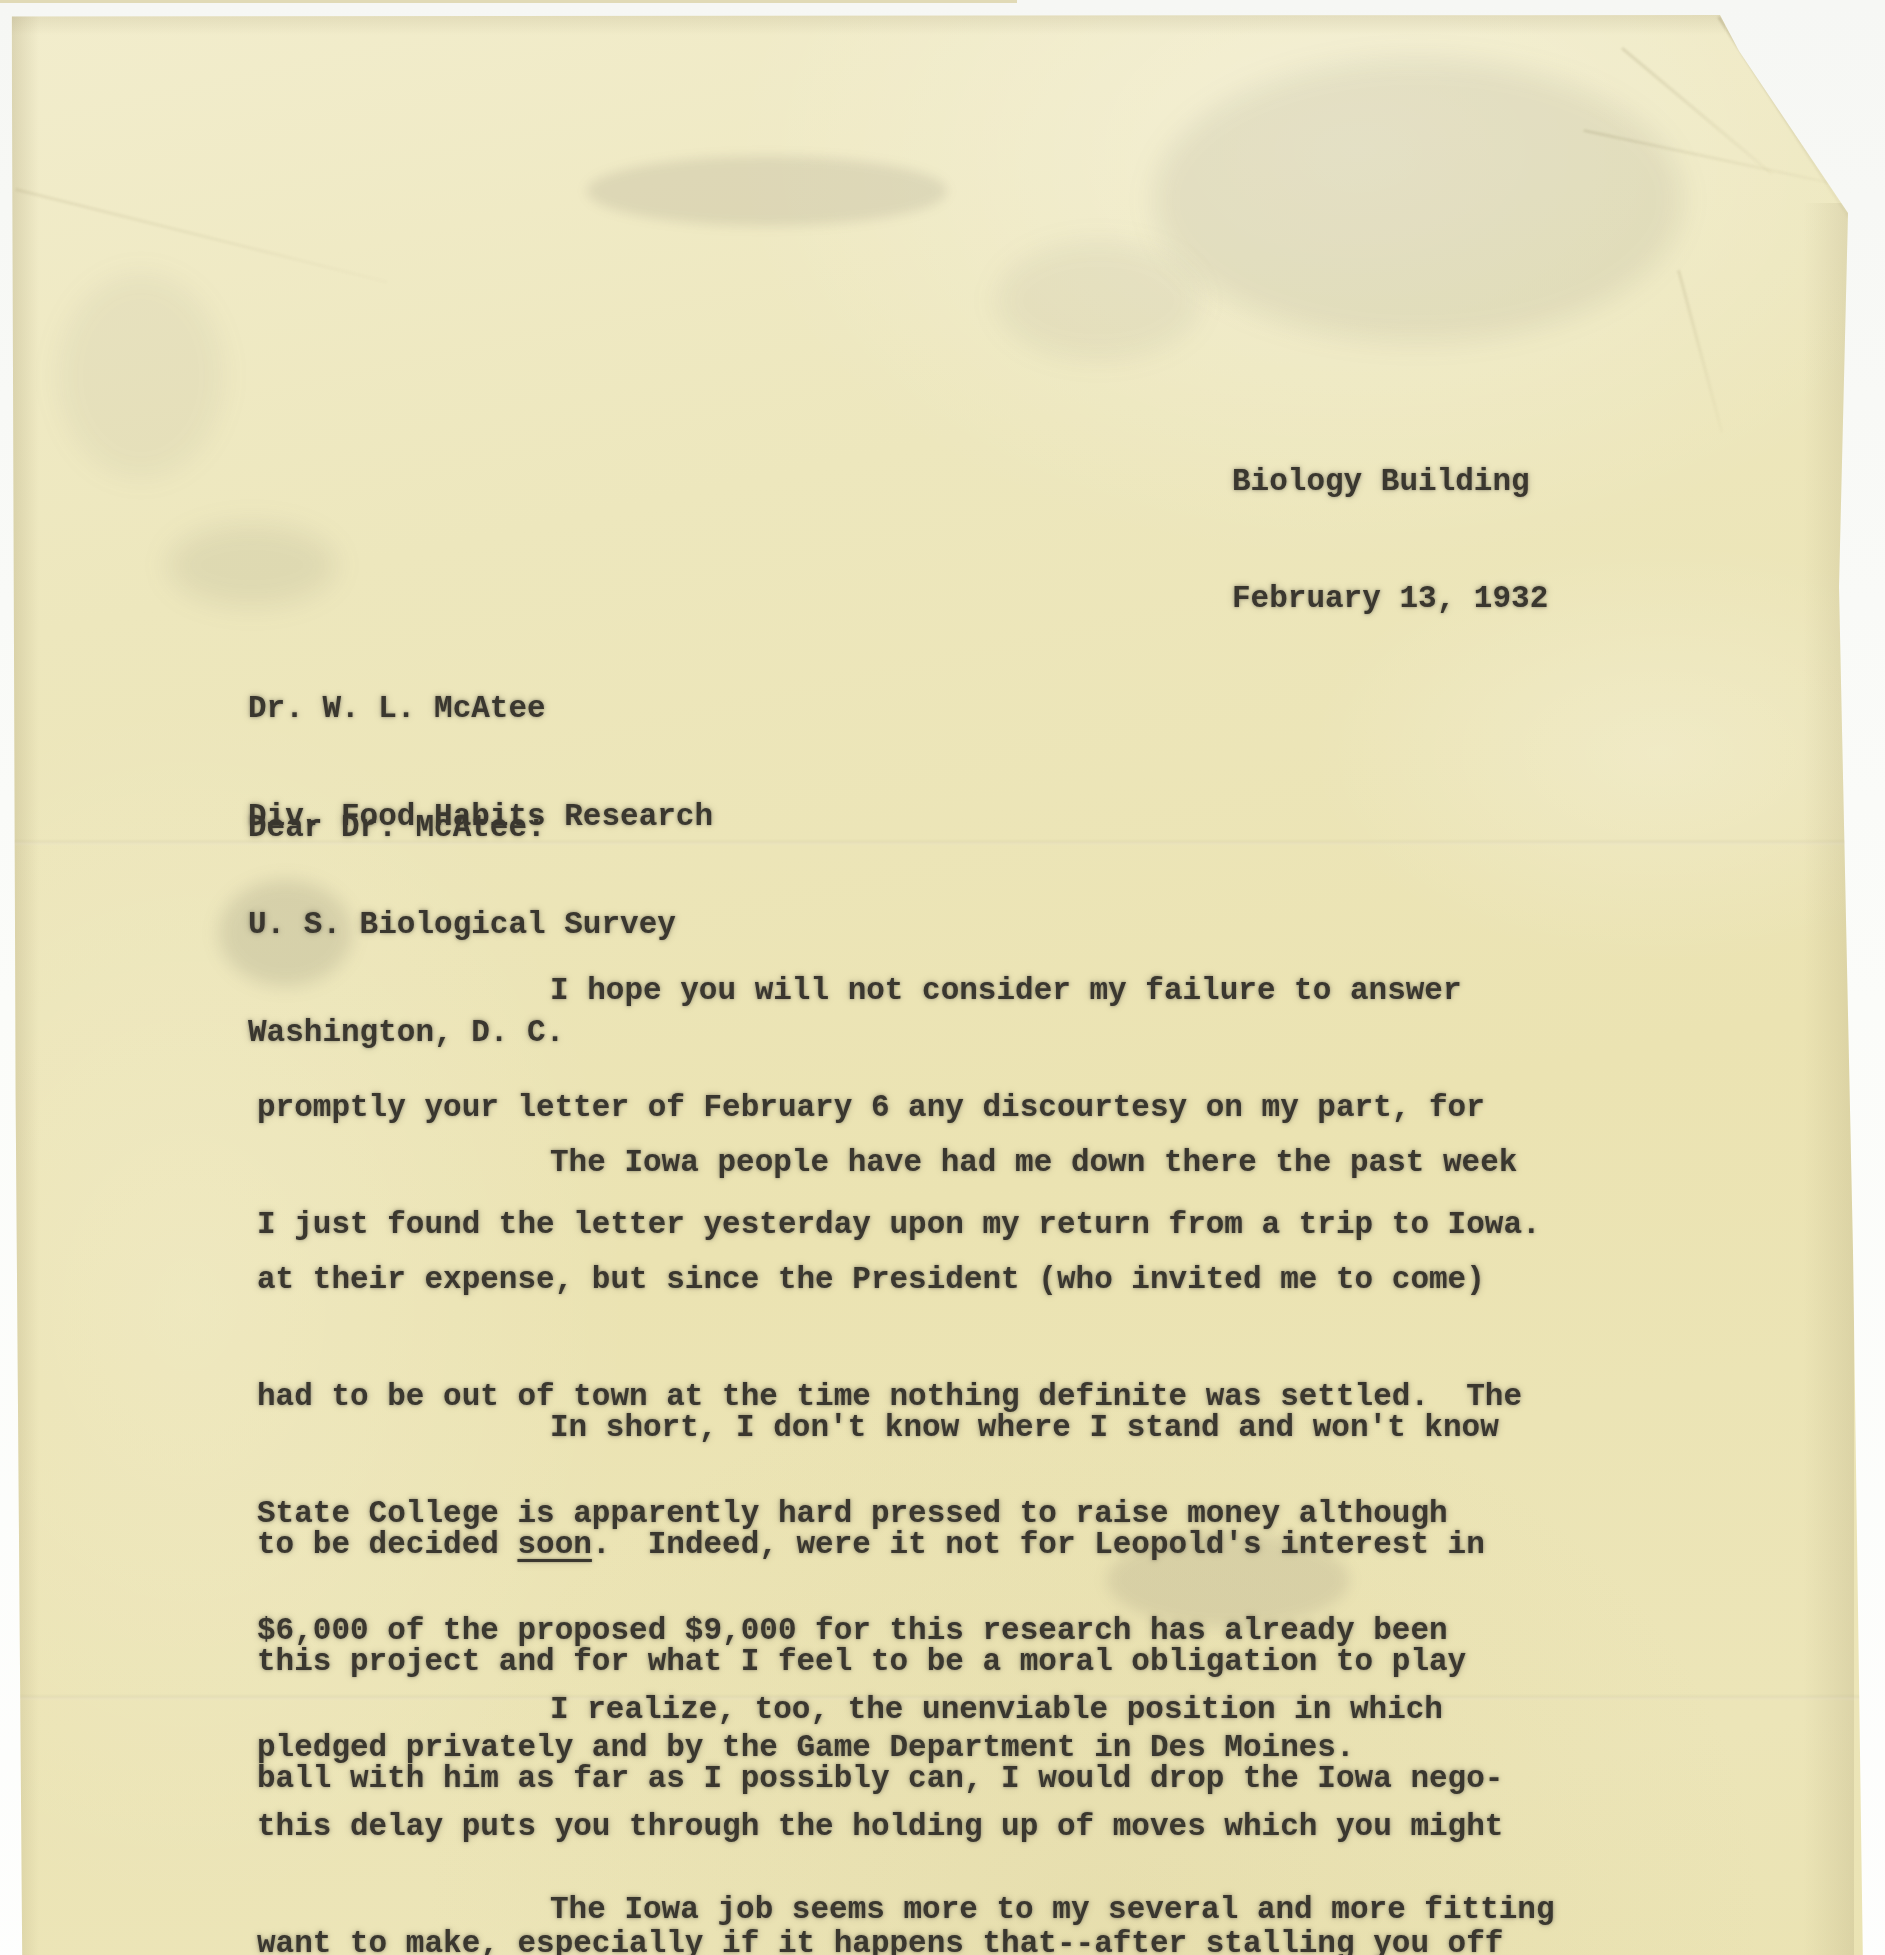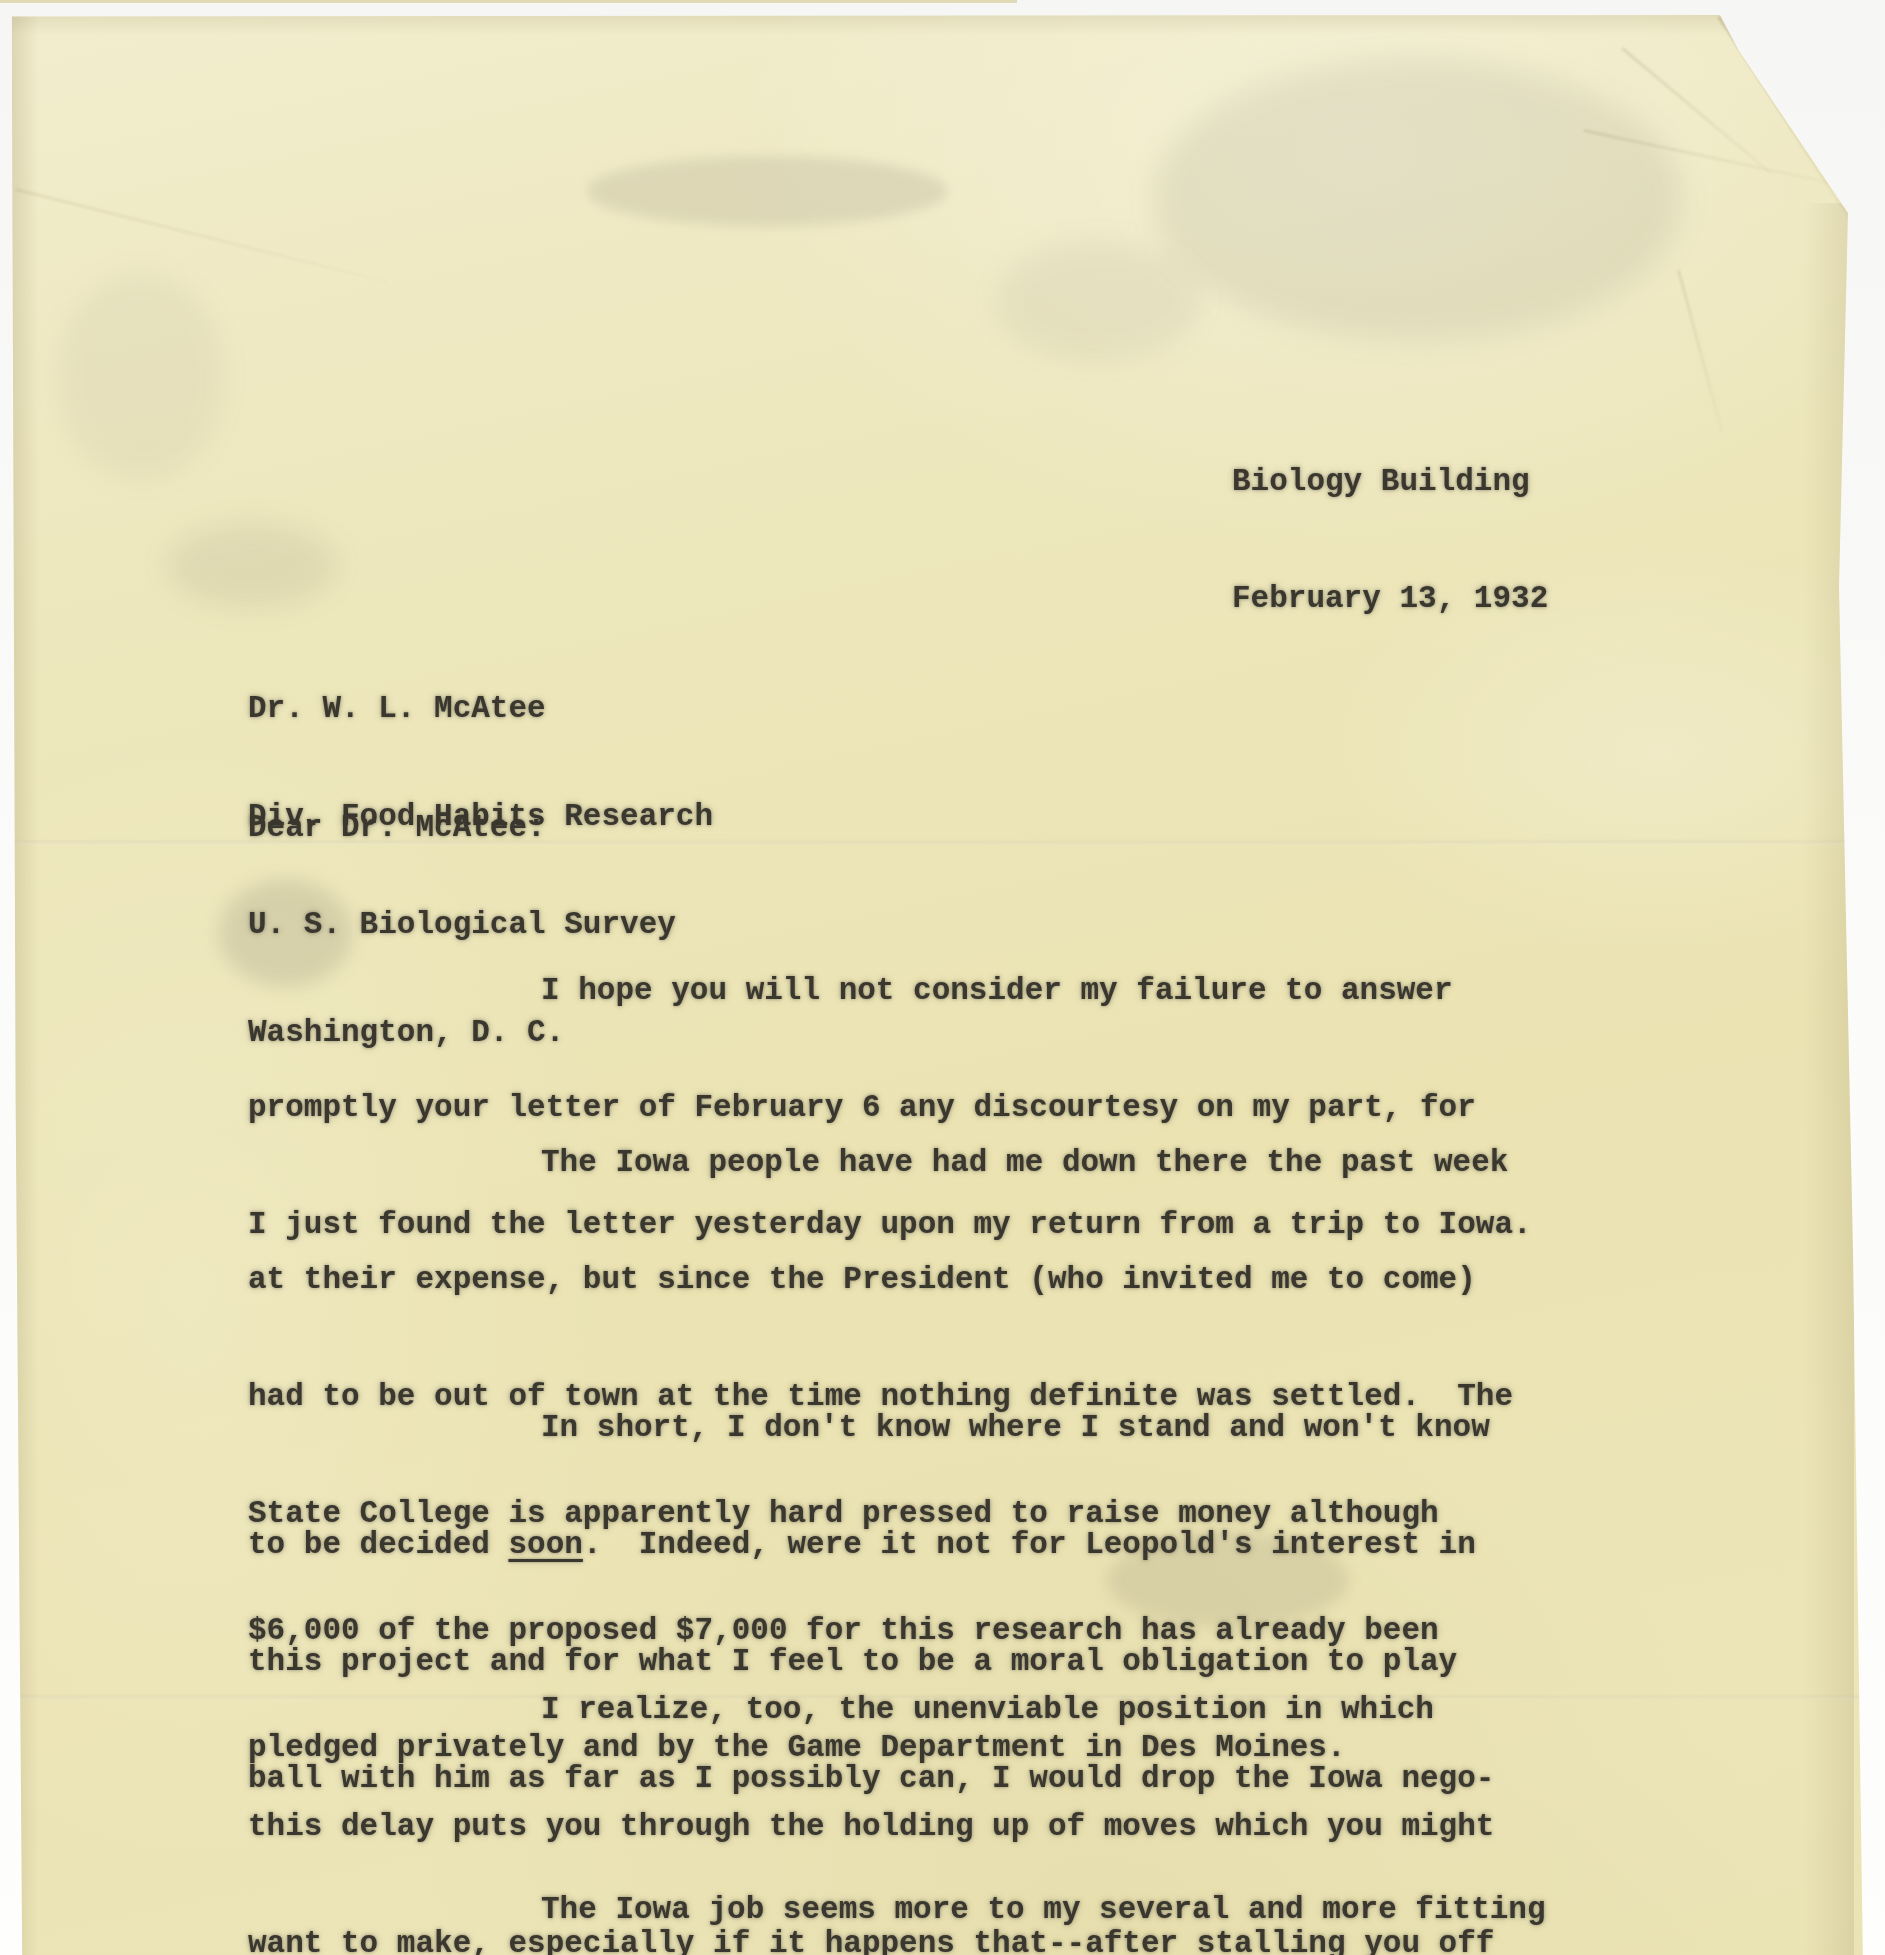--- a/index.html
+++ b/index.html
@@ -40,21 +40,21 @@
   .tl-diag{left:15.6px;top:188px;width:383px;transform:rotate(14deg);opacity:.4;}
 
   
   .smudge{position:absolute;border-radius:50%;filter:blur(13.3px);pointer-events:none;}
 
   
   .typed{position:absolute;font-family:"Liberation Mono","DejaVu Sans Mono",monospace;
     font-size:31px;line-height:39px;font-weight:700;color:#3a372f;white-space:pre;
     filter:blur(0.6px);text-shadow:0 0 3.5px rgba(58,54,46,.50),0 0 8.6px rgba(58,54,46,.18);}
   .recipient{line-height:36px;}
-  .para{width:1377px;}
+  .para{width:1377px;margin-left:9px;}
   .tline{display:block;}
   .indent{padding-left:293px;}
   .u{text-decoration:underline;text-decoration-thickness:2.7px;text-underline-offset:5.5px;}
 </style>
 </head>
 <body>
 
 <div class="stage">
   <div class="scan-strip"></div>
 
@@ -98,21 +98,21 @@
       <span class="tline indent">I hope you will not consider my failure to answer</span>
       <span class="tline">promptly your letter of February 6 any discourtesy on my part, for</span>
       <span class="tline">I just found the letter yesterday upon my return from a trip to Iowa.</span>
     </div>
 
     <div class="typed para" style="left:248px;top:1065px;">
       <span class="tline indent">The Iowa people have had me down there the past week</span>
       <span class="tline">at their expense, but since the President (who invited me to come)</span>
       <span class="tline">had to be out of town at the time nothing definite was settled.  The</span>
       <span class="tline">State College is apparently hard pressed to raise money although</span>
-      <span class="tline">$6,000 of the proposed $7,000 for this research has already been</span>
+      <span class="tline">$6,000 of the proposed $9,000 for this research has already been</span>
       <span class="tline">pledged privately and by the Game Department in Des Moines.</span>
     </div>
 
     <div class="typed para" style="left:248px;top:1330px;">
       <span class="tline indent">In short, I don't know where I stand and won't know</span>
       <span class="tline"><span>to be decided </span><span class="u">soon</span><span>.  Indeed, were it not for Leopold's interest in</span></span>
       <span class="tline">this project and for what I feel to be a moral obligation to play</span>
       <span class="tline">ball with him as far as I possibly can, I would drop the Iowa nego-</span>
       
     </div>

